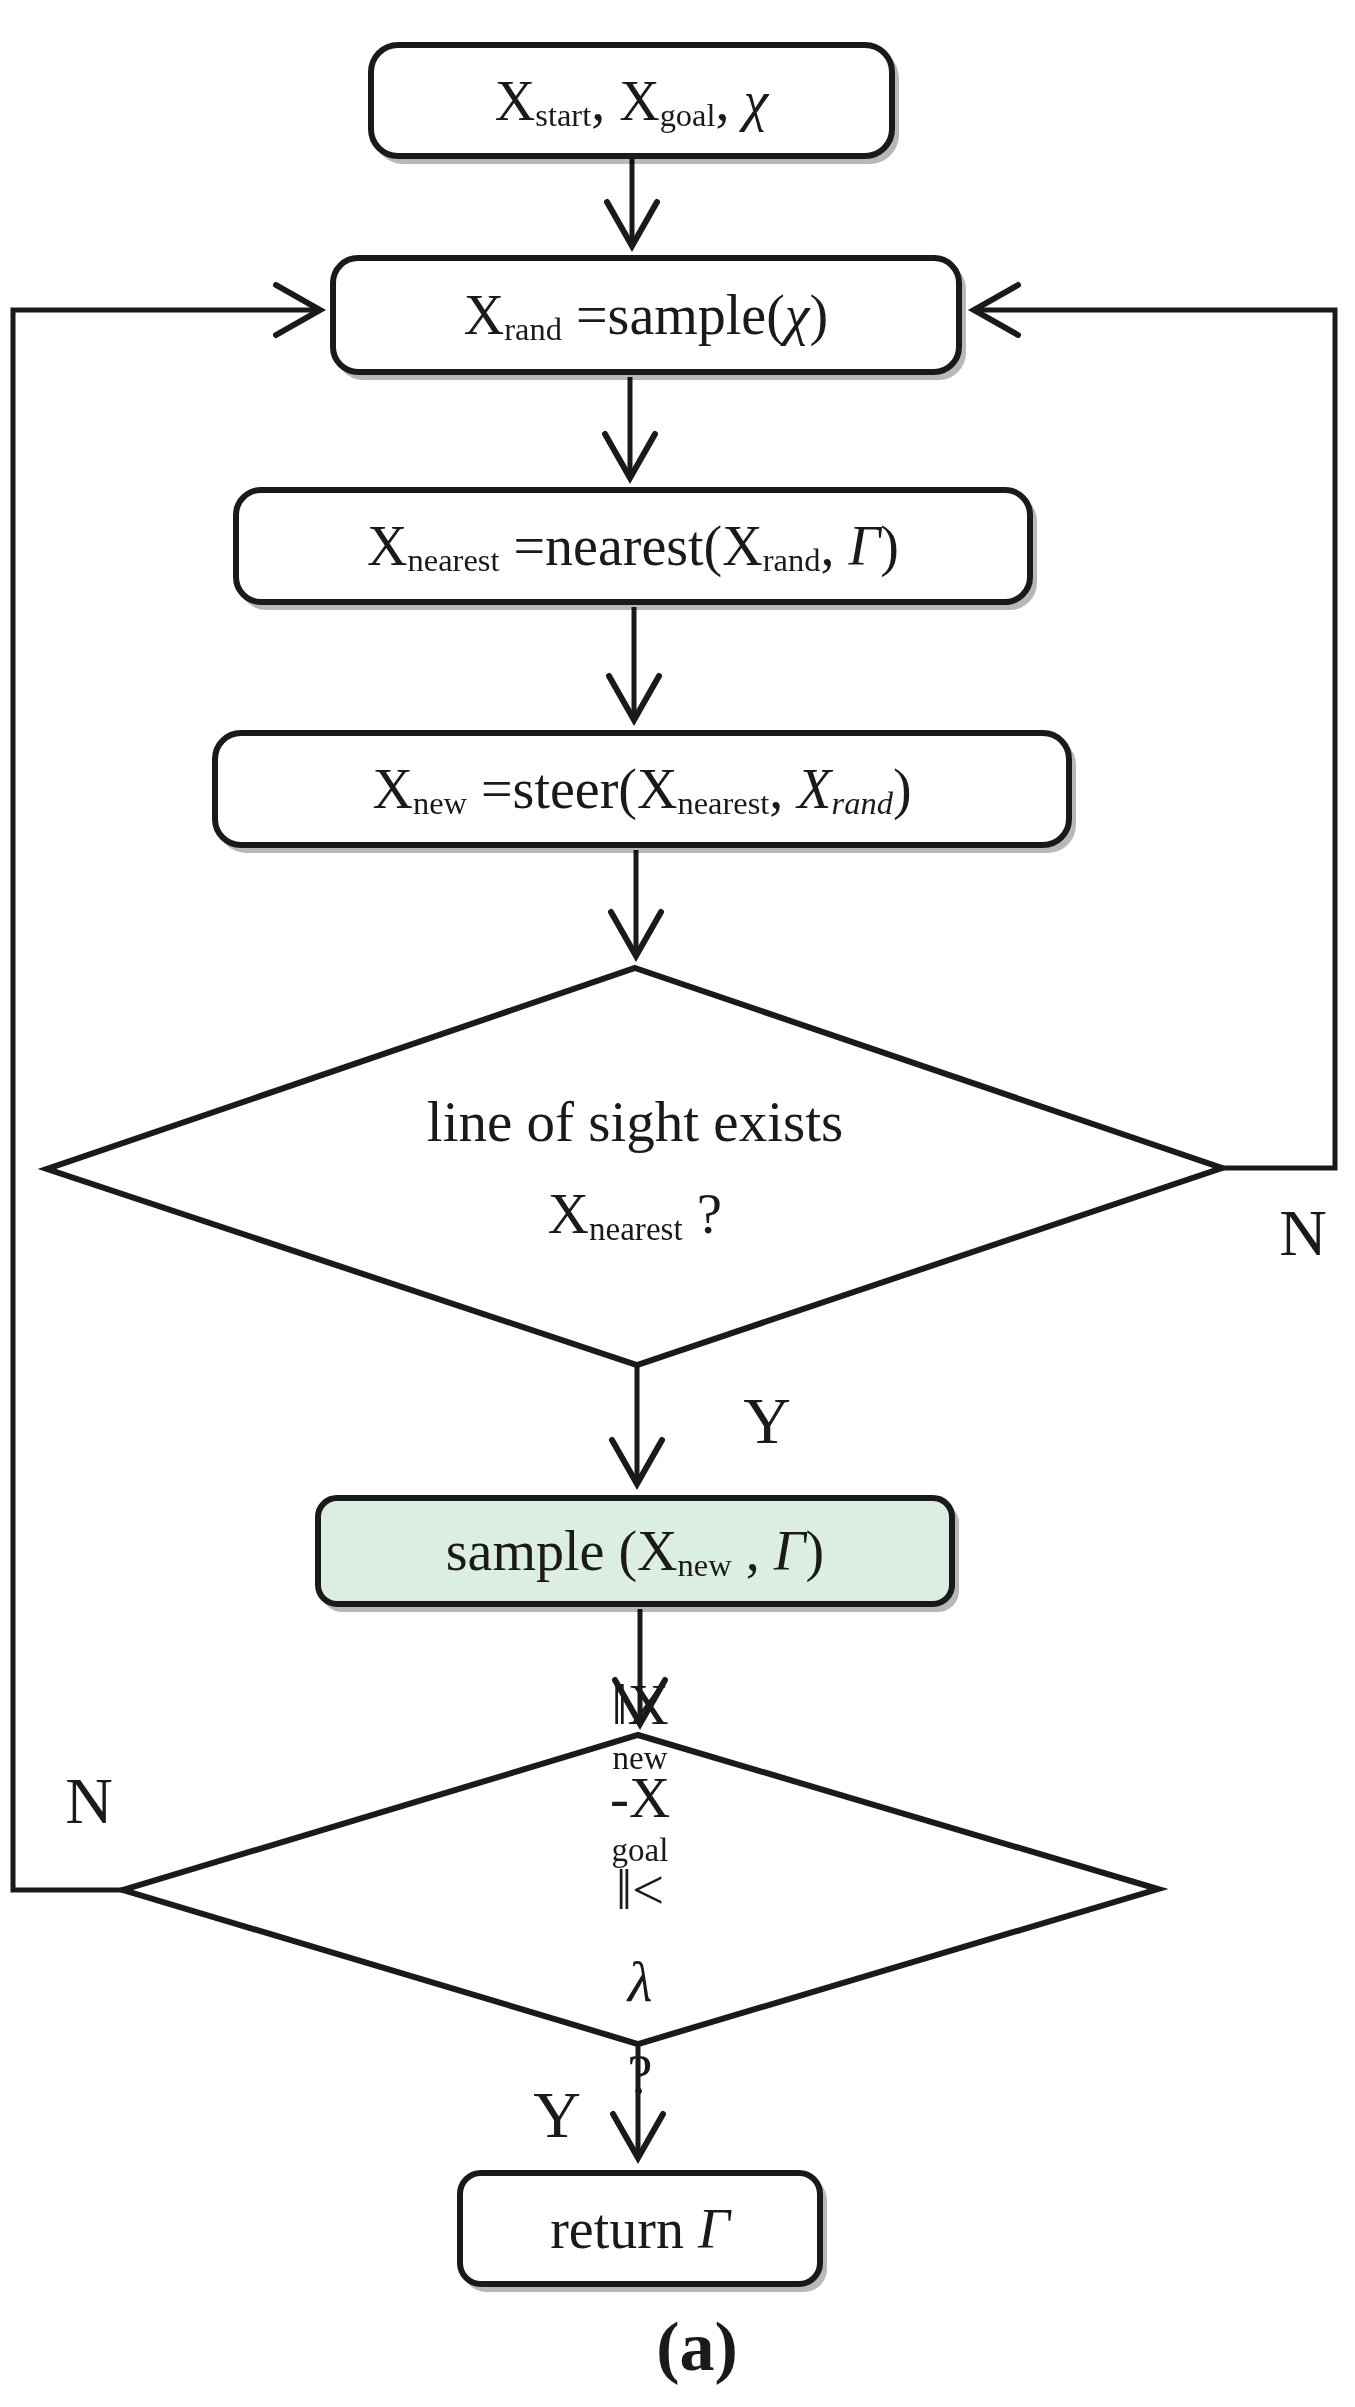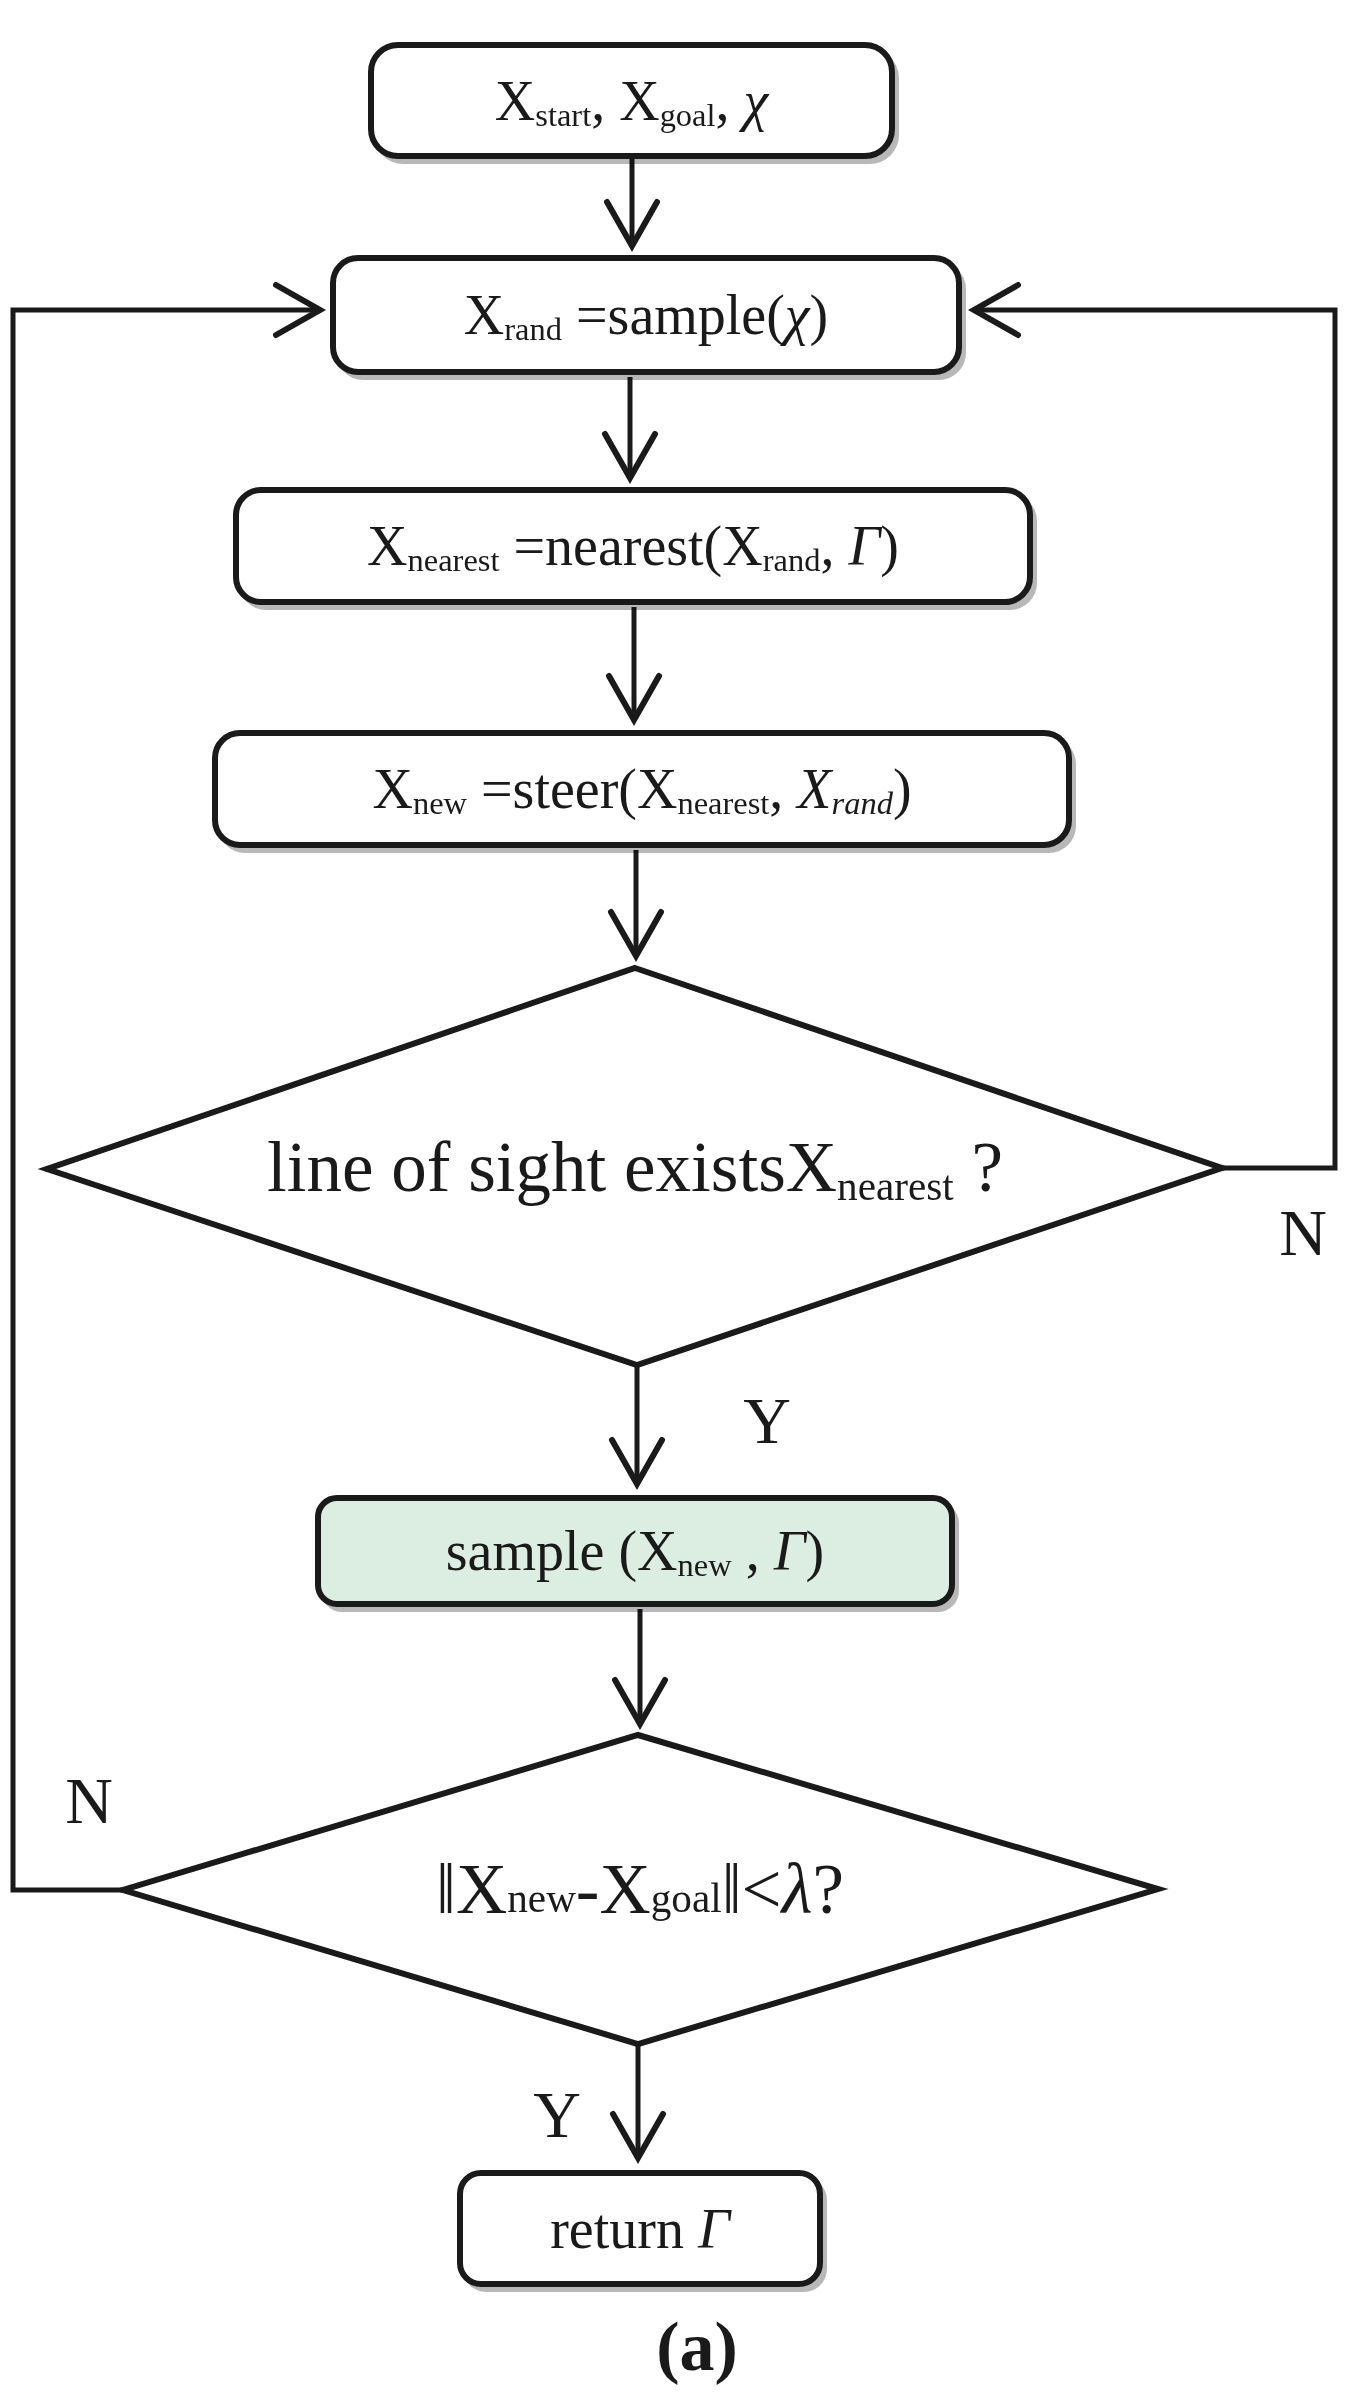--- a/index.html
+++ b/index.html
@@ -35,25 +35,25 @@
     border-radius:28px;
     box-shadow:5px 6px 0 -1px rgba(0,0,0,0.28);
     font-size:56px;
     white-space:nowrap;
     box-sizing:border-box;
   }
   .node.green{background:var(--rewire-fill,#dcede2);border-radius:22px;}
   .dtext{
     position:absolute;
     display:flex;
-    flex-direction:row;
+    flex-direction:column;
     align-items:center;
     justify-content:center;
     text-align:left;
-    font-size:71px;
+    font-size:57px;
     line-height:1.62;
     white-space:nowrap;
   }
   .blabel{
     position:absolute;
     font-size:66px;
     text-align:center;
     line-height:1;
   }
   .caption{
@@ -99,21 +99,21 @@
   </div>
 
   <div class="node" style="left:330px;top:255px;width:632px;height:120px;">
     <span><span>X</span><span class="sub">rand</span><span> =sample(</span><span class="it">χ</span><span>)</span></span>
   </div>
 
   <div class="node" style="left:233px;top:487px;width:800px;height:118px;">
     <span><span>X</span><span class="sub">nearest</span><span> =nearest(X</span><span class="sub">rand</span><span>, </span><span class="it">Γ</span><span>)</span></span>
   </div>
 
-  <div class="node" style="left:212px;top:730px;width:860px;height:118px;">
+  <div class="node" style="left:212px;top:730px;width:860px;height:118px;border-radius:29px;">
     <span><span>X</span><span class="sub">new</span><span> =steer(X</span><span class="sub">nearest</span><span>, </span><span class="it">X</span><span class="sub it">rand</span><span>)</span></span>
   </div>
 
   <div class="dtext" style="left:235px;top:1005px;width:800px;height:326px;">
       <div><span>line of sight exists</span></div>
       <div><span>X</span><span class="sub">nearest</span><span> ?</span></div>
     </div>
 
   <div class="node green" style="left:315px;top:1495px;width:640px;height:112px;">
     <span><span>sample (X</span><span class="sub">new</span><span> , </span><span class="it">Γ</span><span>)</span></span>

